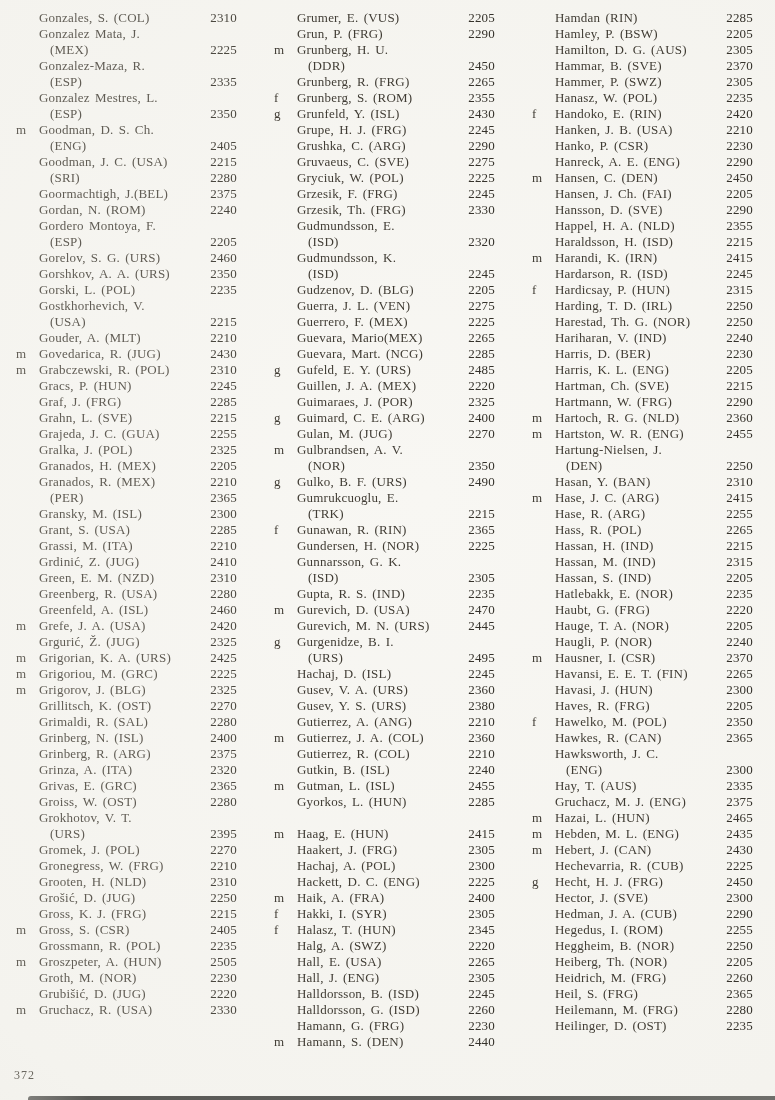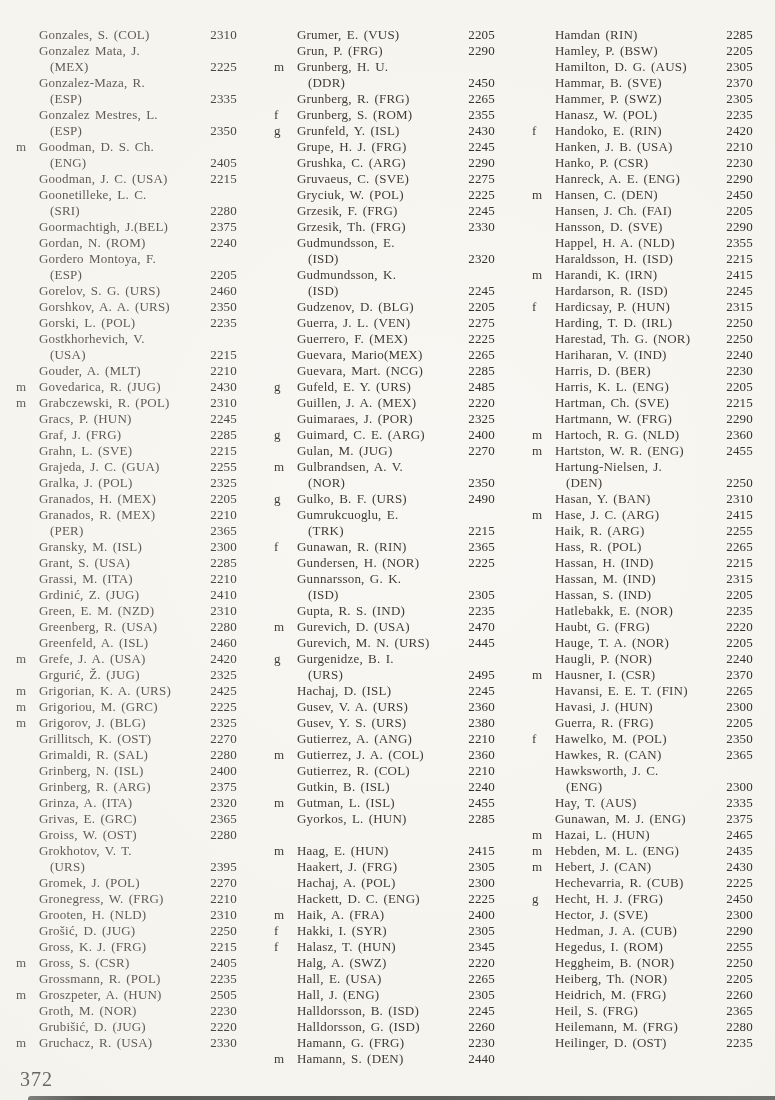--- a/index.html
+++ b/index.html
@@ -10,39 +10,39 @@
   }
   .paper{
     position:absolute;inset:0;
     background:
       radial-gradient(ellipse 120% 90% at 55% 45%, #f8f7f3 0%, #f4f3ee 70%, #eeede8 100%);
   }
   .content{
     position:absolute;top:10px;left:16px;right:0;bottom:0;
   }
   .cols{display:flex;}
-  .col{width:221px;flex:none;margin-top:17px;}
+  .col{width:221px;flex:none;}
   .col + .col{margin-left:37px;}
   .row{
     display:flex;align-items:baseline;height:16px;line-height:16px;
     font-size:13px;letter-spacing:0.2px;word-spacing:0.14em;
     white-space:nowrap;
   }
   .row.blank{height:16px;}
   .p{flex:none;width:23px;}
   .t{flex:1;overflow:visible;}
   .t.ind{padding-left:11px;}
   .r{flex:none;min-width:36px;text-align:right;}
   .col-0{color:#615d55;}
   .col-0 .r{color:#4b4840;}
   .col-1, .col-2{color:#403c34;}
   .col-1 .r, .col-2 .r{color:#35322b;}
   .page-number{
-    position:absolute;left:20px;top:1068px;
-    font-size:20px;letter-spacing:1px;color:#6a675f;
+    position:absolute;left:14px;top:1068px;
+    font-size:12px;letter-spacing:1px;color:#6a675f;
   }
   .bottom-edge{
     position:absolute;left:28px;right:0;bottom:0;height:4px;
     background:linear-gradient(to right,#6a6a66 0%,#3f3f3c 8%,#444441 60%,#575753 100%);
     border-top-left-radius:3px;opacity:.85;
   }
 </style>
 </head>
 <body>
 
@@ -95,25 +95,20 @@
             <span class="t ind">(ENG)</span>
             <span class="r">2405</span>
           </div>
           <div class="row">
             <span class="p"></span>
             <span class="t">Goodman, J. C. (USA)</span>
             <span class="r">2215</span>
           </div>
           <div class="row">
             <span class="p"></span>
-            <span class="t">Goonetilleke, L. C.</span>
-            <span class="r"></span>
-          </div>
-          <div class="row">
-            <span class="p"></span>
             <span class="t ind">(SRI)</span>
             <span class="r">2280</span>
           </div>
           <div class="row">
             <span class="p"></span>
             <span class="t">Goormachtigh, J.(BEL)</span>
             <span class="r">2375</span>
           </div>
           <div class="row">
             <span class="p"></span>
@@ -845,21 +840,21 @@
             <span class="t">Hasan, Y. (BAN)</span>
             <span class="r">2310</span>
           </div>
           <div class="row">
             <span class="p">m</span>
             <span class="t">Hase, J. C. (ARG)</span>
             <span class="r">2415</span>
           </div>
           <div class="row">
             <span class="p"></span>
-            <span class="t">Haik, R. (ARG)</span>
+            <span class="t">Hase, R. (ARG)</span>
             <span class="r">2255</span>
           </div>
           <div class="row">
             <span class="p"></span>
             <span class="t">Hass, R. (POL)</span>
             <span class="r">2265</span>
           </div>
           <div class="row">
             <span class="p"></span>
             <span class="t">Hassan, H. (IND)</span>
@@ -905,21 +900,21 @@
             <span class="t">Havansi, E. E. T. (FIN)</span>
             <span class="r">2265</span>
           </div>
           <div class="row">
             <span class="p"></span>
             <span class="t">Havasi, J. (HUN)</span>
             <span class="r">2300</span>
           </div>
           <div class="row">
             <span class="p"></span>
-            <span class="t">Guerra, R. (FRG)</span>
+            <span class="t">Haves, R. (FRG)</span>
             <span class="r">2205</span>
           </div>
           <div class="row">
             <span class="p">f</span>
             <span class="t">Hawelko, M. (POL)</span>
             <span class="r">2350</span>
           </div>
           <div class="row">
             <span class="p"></span>
             <span class="t">Hawkes, R. (CAN)</span>
@@ -935,21 +930,21 @@
             <span class="t ind">(ENG)</span>
             <span class="r">2300</span>
           </div>
           <div class="row">
             <span class="p"></span>
             <span class="t">Hay, T. (AUS)</span>
             <span class="r">2335</span>
           </div>
           <div class="row">
             <span class="p"></span>
-            <span class="t">Gunawan, M. J. (ENG)</span>
+            <span class="t">Gruchacz, M. J. (ENG)</span>
             <span class="r">2375</span>
           </div>
           <div class="row">
             <span class="p">m</span>
             <span class="t">Hazai, L. (HUN)</span>
             <span class="r">2465</span>
           </div>
           <div class="row">
             <span class="p">m</span>
             <span class="t">Hebden, M. L. (ENG)</span>

